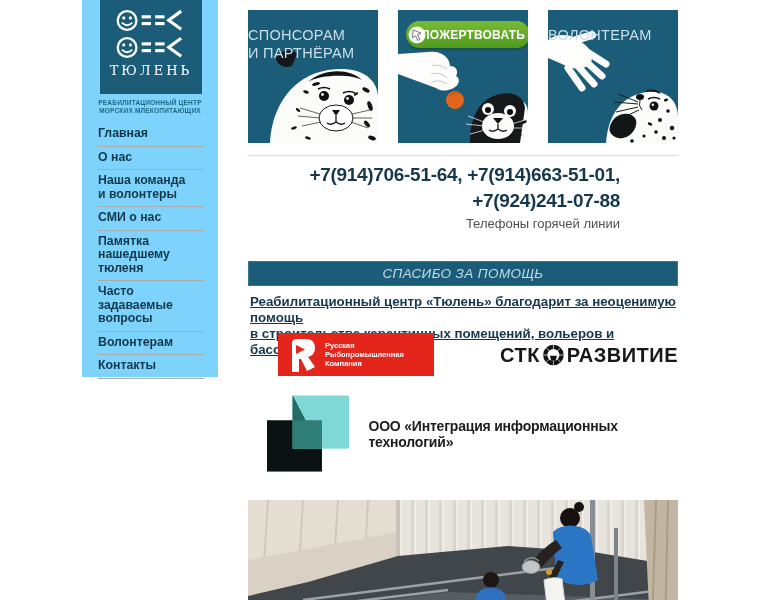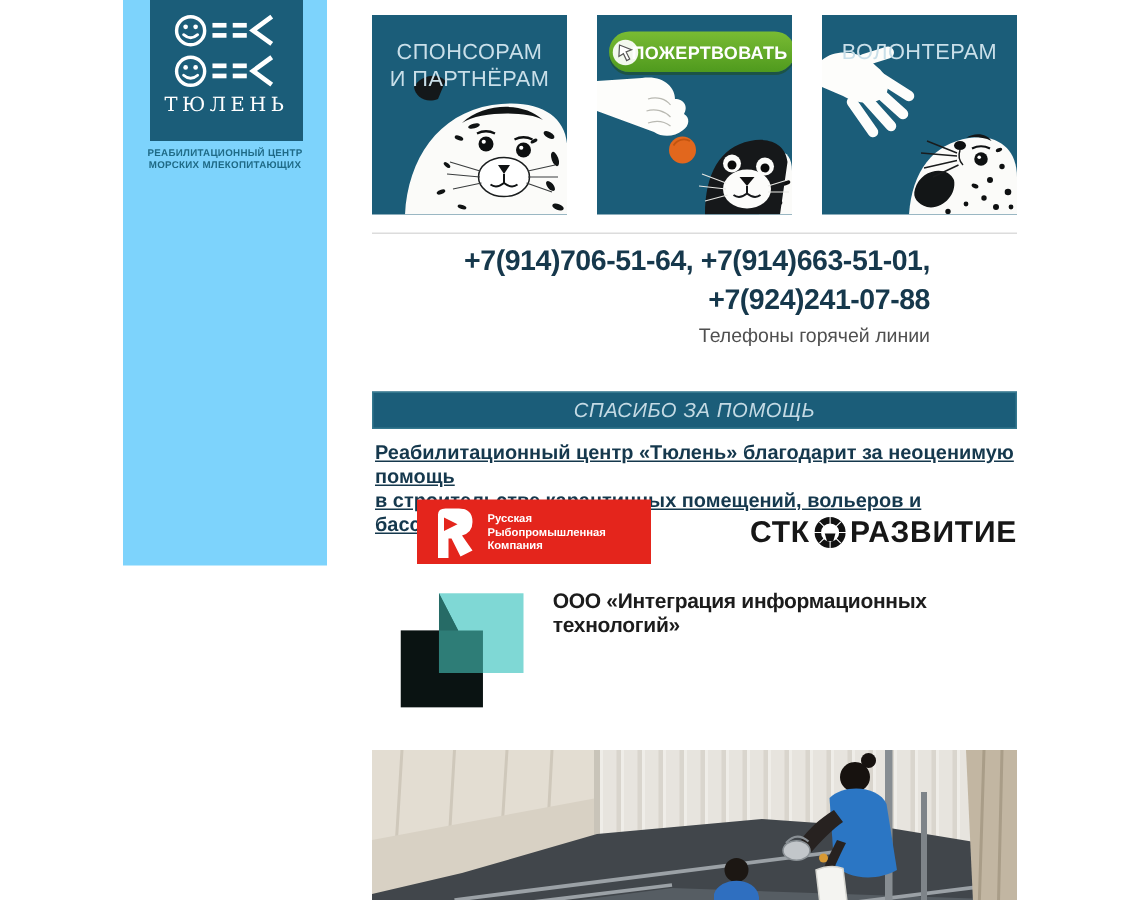--- a/index.html
+++ b/index.html
@@ -20,21 +20,21 @@
   .menu-item{display:block;padding:4px 0 5px;border-bottom:1px solid #a8abae;
              color:#13374b;font-size:12.3px;font-weight:bold;line-height:13.5px;
              text-decoration:none;cursor:pointer;}
 
   
   .main{position:absolute;left:248px;top:0;width:430px;height:600px;}
 
   .banners{position:absolute;top:10px;left:0;width:430px;display:flex;justify-content:space-between;}
   .banner{width:130px;height:133px;background:#1b5d79;position:relative;overflow:hidden;cursor:pointer;}
   .banner-ill{position:absolute;left:0;bottom:0;}
-  .banner-text{position:relative;z-index:2;margin-top:16px;text-align:center;color:#c9dfe9;
+  .banner-text{position:relative;z-index:2;margin-top:16px;color:#c9dfe9;
                font-size:14.5px;line-height:18px;letter-spacing:0.3px;}
   .donate-btn{position:absolute;z-index:3;top:11px;left:8px;height:27px;width:114px;
               background:linear-gradient(#79bb33,#4f9a1e);border-radius:13.5px;
               box-shadow:0 2px 0 rgba(30,70,10,0.45);
               color:#ffffff;font-size:12px;font-weight:bold;letter-spacing:0.2px;
               display:flex;align-items:center;justify-content:center;padding-left:10px;cursor:pointer;}
   .cursor-ic{position:absolute;left:1px;top:4px;}
 
   .divider{position:absolute;top:155px;left:0;width:430px;border:none;margin:0;border-top:1px solid #dcdcdc;}
 
@@ -52,21 +52,21 @@
   .rrk{position:absolute;top:333px;left:30px;width:156px;height:43px;background:#e4251c;
        display:flex;align-items:center;cursor:pointer;}
   .rrk svg{margin-left:10px;}
   .rrk-text{margin-left:9px;color:#ffffff;font-size:7.5px;font-weight:bold;line-height:9px;}
 
   .stk{position:absolute;top:339px;left:252px;width:178px;height:32px;display:flex;
        align-items:center;justify-content:center;color:#171717;font-weight:bold;
        font-size:20px;letter-spacing:0.5px;}
   .stk svg{margin:0 2px;}
 
-  .integration{position:absolute;top:392px;left:19px;display:flex;}
+  .integration{position:absolute;top:392px;left:19px;display:flex;align-items:center;}
   .integration-label{margin-left:19px;font-weight:bold;font-size:14px;color:#1c1c1c;letter-spacing:-0.2px;}
 
   .photo{position:absolute;top:500px;left:0;width:430px;height:100px;overflow:hidden;background:#e3e0da;}
 </style>
 </head>
 <body>
 
 <aside class="sidebar">
   <div class="logo">
     <svg width="80" height="52" viewBox="0 0 68 50">
@@ -92,20 +92,34 @@
       </g>
       <g fill="none" stroke="#ffffff" stroke-width="3">
         <path d="M63,3 L51,11.8 L63,20.5"></path>
         <path d="M63,29 L51,37.8 L63,46.5"></path>
       </g>
     </svg>
     <div class="logo-title">ТЮЛЕНЬ</div>
   </div>
   <div class="tagline pre">РЕАБИЛИТАЦИОННЫЙ ЦЕНТР
 МОРСКИХ МЛЕКОПИТАЮЩИХ</div>
+  <nav class="menu">
+    <a class="menu-item pre">Главная</a>
+    <a class="menu-item pre">О нас</a>
+    <a class="menu-item pre">Наша команда
+и волонтеры</a>
+    <a class="menu-item pre">СМИ о нас</a>
+    <a class="menu-item pre">Памятка
+нашедшему
+тюленя</a>
+    <a class="menu-item pre">Часто задаваемые
+вопросы</a>
+    <a class="menu-item pre">Волонтерам</a>
+    <a class="menu-item pre">Контакты</a>
+  </nav>
 </aside>
 
 <main class="main">
 
   <div class="banners">
 
     <div class="banner">
       <div class="banner-text pre">СПОНСОРАМ
 И ПАРТНЁРАМ</div>
       <svg class="banner-ill" width="130" height="95" viewBox="0 0 130 95">

